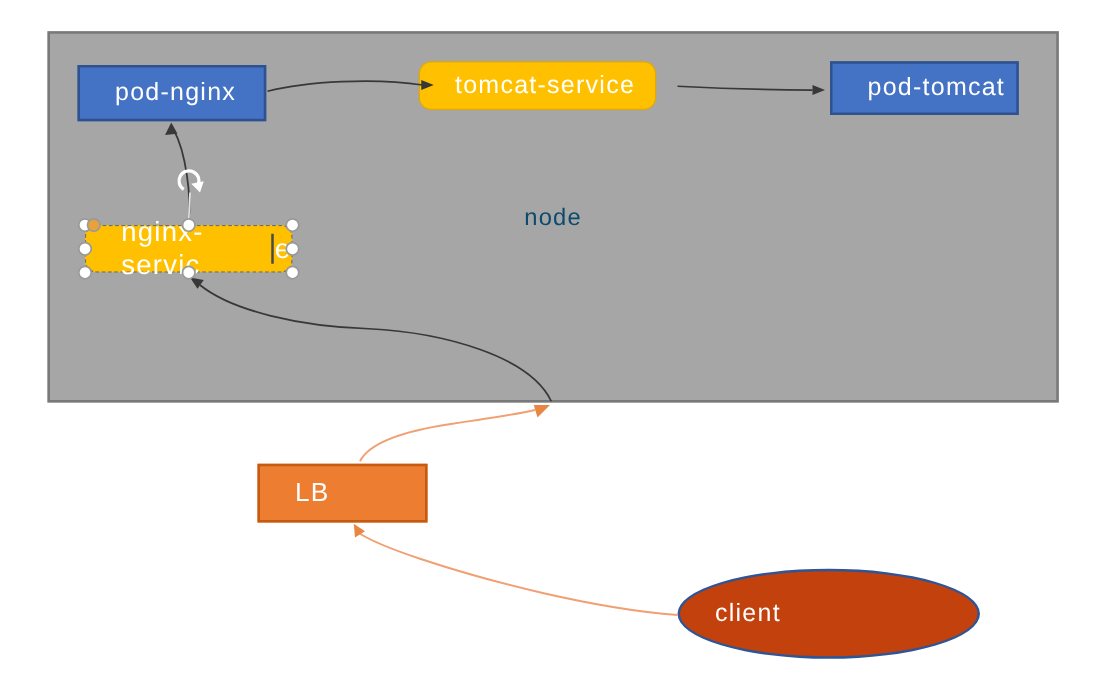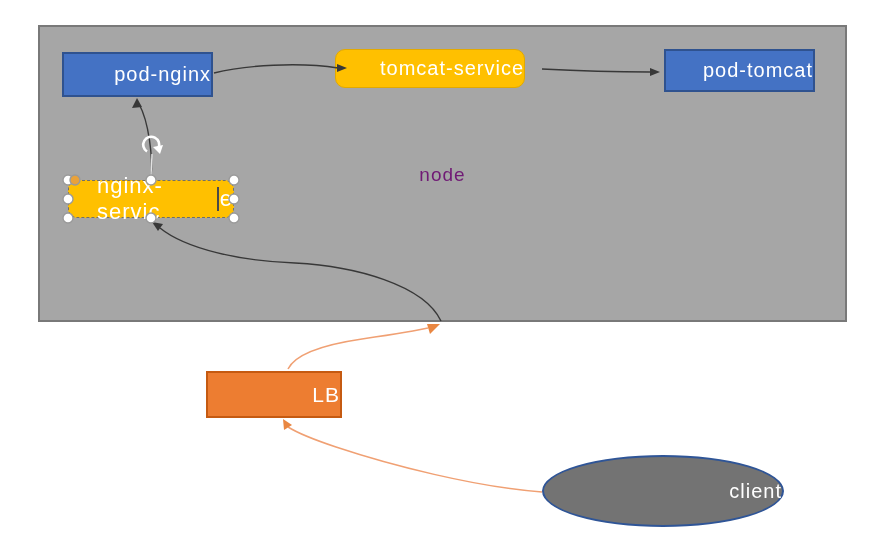--- a/index.html
+++ b/index.html
@@ -6,24 +6,24 @@
   .canvas{
     position:relative;width:876px;height:550px;background:#ffffff;
     font-family:"Liberation Sans", sans-serif;overflow:hidden;
   }
   .node-box{
     position:absolute;left:38px;top:25px;width:805px;height:293px;
     background:#A6A6A6;border:2px solid #797979;
   }
   .node-label{
     position:absolute;left:0;right:0;top:137px;text-align:center;
-    color:#701a75;font-size:19px;letter-spacing:1px;
+    color:#0c4a6e;font-size:19px;letter-spacing:1px;
   }
   .shape{
-    position:absolute;display:flex;align-items:center;justify-content:flex-end;
+    position:absolute;display:flex;align-items:center;justify-content:flex-start;
     color:#ffffff;box-sizing:border-box;padding-left:28px;
   }
   .pod-nginx{
     left:62px;top:52px;width:151px;height:45px;
     background:#4472C4;border:2px solid #2F528F;font-size:20px;letter-spacing:1px;
   }
   .tomcat-service{
     left:335px;top:49px;width:190px;height:39px;border-radius:10px;
     background:#FFC000;border:1px solid #E2A900;font-size:20px;letter-spacing:1px;
   }
@@ -38,21 +38,21 @@
   .caret{
     display:inline-block;width:2px;height:24px;background:#4A4A4A;
     margin:0 1px;vertical-align:middle;
   }
   .lb-box{
     left:206px;top:371px;width:136px;height:47px;
     background:#ED7D31;border:2px solid #C55A11;font-size:21px;letter-spacing:1px;
   }
   .client-ellipse{
     left:542px;top:455px;width:242px;height:72px;border-radius:50%;
-    background:#737373;border:2px solid #2F5597;font-size:20px;letter-spacing:1px;
+    background:#c2410c;border:2px solid #2F5597;font-size:20px;letter-spacing:1px;
   }
   .overlay{
     position:absolute;left:0;top:0;width:876px;height:550px;
     pointer-events:none;
   }
 </style>
 </head>
 <body>
 
 <div class="canvas">

